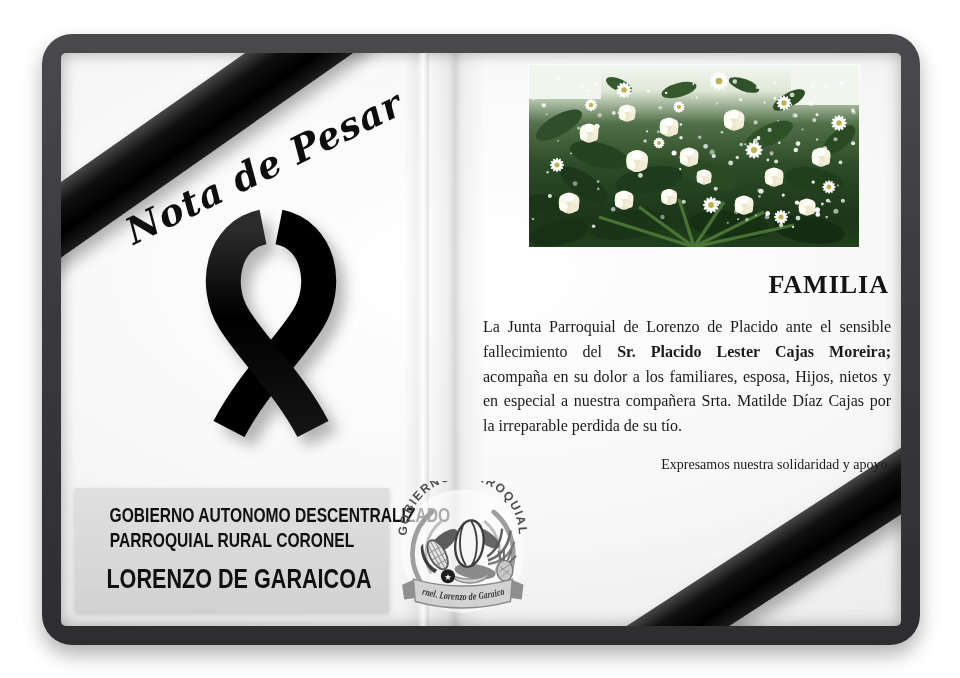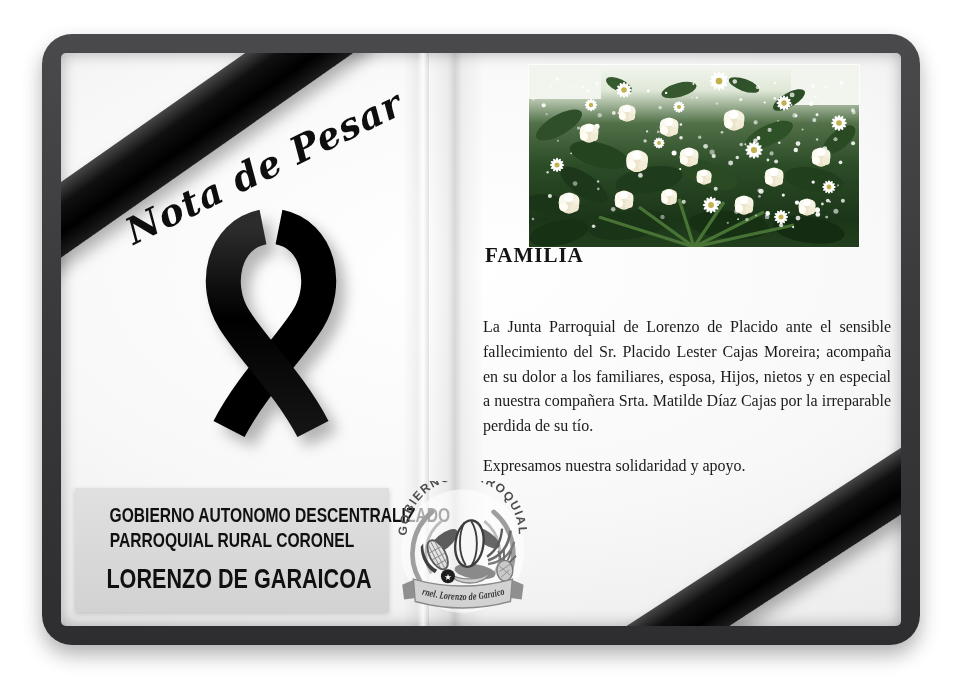--- a/index.html
+++ b/index.html
@@ -23,29 +23,29 @@
   .band.tl{width:430px;height:62px;left:-101px;top:56px;transform:rotate(-35deg);}
   .band.br{width:430px;height:56px;left:519px;top:469px;transform:rotate(-33deg);}
   
   .nota{position:absolute;left:48px;top:92px;width:310px;transform:rotate(-26deg);
         font-family:"DejaVu Serif",serif;font-style:italic;font-weight:bold;font-size:37px;
         color:#0e0e0e;text-align:center;letter-spacing:1px;}
   .mribbon{position:absolute;left:100px;top:156px;width:220px;height:248px;
            filter:drop-shadow(9px 10px 7px rgba(0,0,0,.28));}
   
   .photo{position:absolute;left:468px;top:12px;width:330px;height:182px;box-shadow:0 0 0 1px rgba(255,255,255,.8);}
-  .family{position:absolute;left:424px;top:188px;width:404px;text-align:left;
-          font-family:"Liberation Serif",serif;font-weight:700;font-size:21px;
+  .family{position:absolute;left:424px;top:214px;width:404px;text-align:right;
+          font-family:"Liberation Serif",serif;font-weight:700;font-size:26px;
           letter-spacing:1px;color:#141414;line-height:1.38;}
   .condolence{position:absolute;left:422px;top:262px;width:408px;
               font-family:"Liberation Serif",serif;font-size:16px;line-height:1.55;
               text-align:justify;color:#1a1a1a;}
-  .condolence b{font-weight:400;}
+  .condolence b{font-weight:700;}
   .closing{position:absolute;left:422px;top:404px;width:408px;
-           font-family:"Liberation Serif",serif;font-size:16px;color:#1a1a1a;}
+           font-family:"Liberation Serif",serif;font-size:14px;color:#1a1a1a;text-align:right;}
   
   .govbox{position:absolute;left:14px;top:435px;width:314px;height:124px;
           background:linear-gradient(180deg,#e0e0e0,#d2d2d2);
           display:flex;flex-direction:column;justify-content:center;
           box-shadow:0 2px 5px rgba(0,0,0,.18);}
   .gov-line{font-family:"Liberation Sans",sans-serif;font-weight:700;text-align:center;
             color:#101010;font-size:20px;line-height:1.25;transform:scaleX(.78);
             transform-origin:50% 50%;white-space:nowrap;}
   .gov-line.big{font-size:27px;margin-top:10px;transform:scaleX(.8);}
   .logo{position:absolute;left:330px;top:428px;width:140px;height:142px;}

